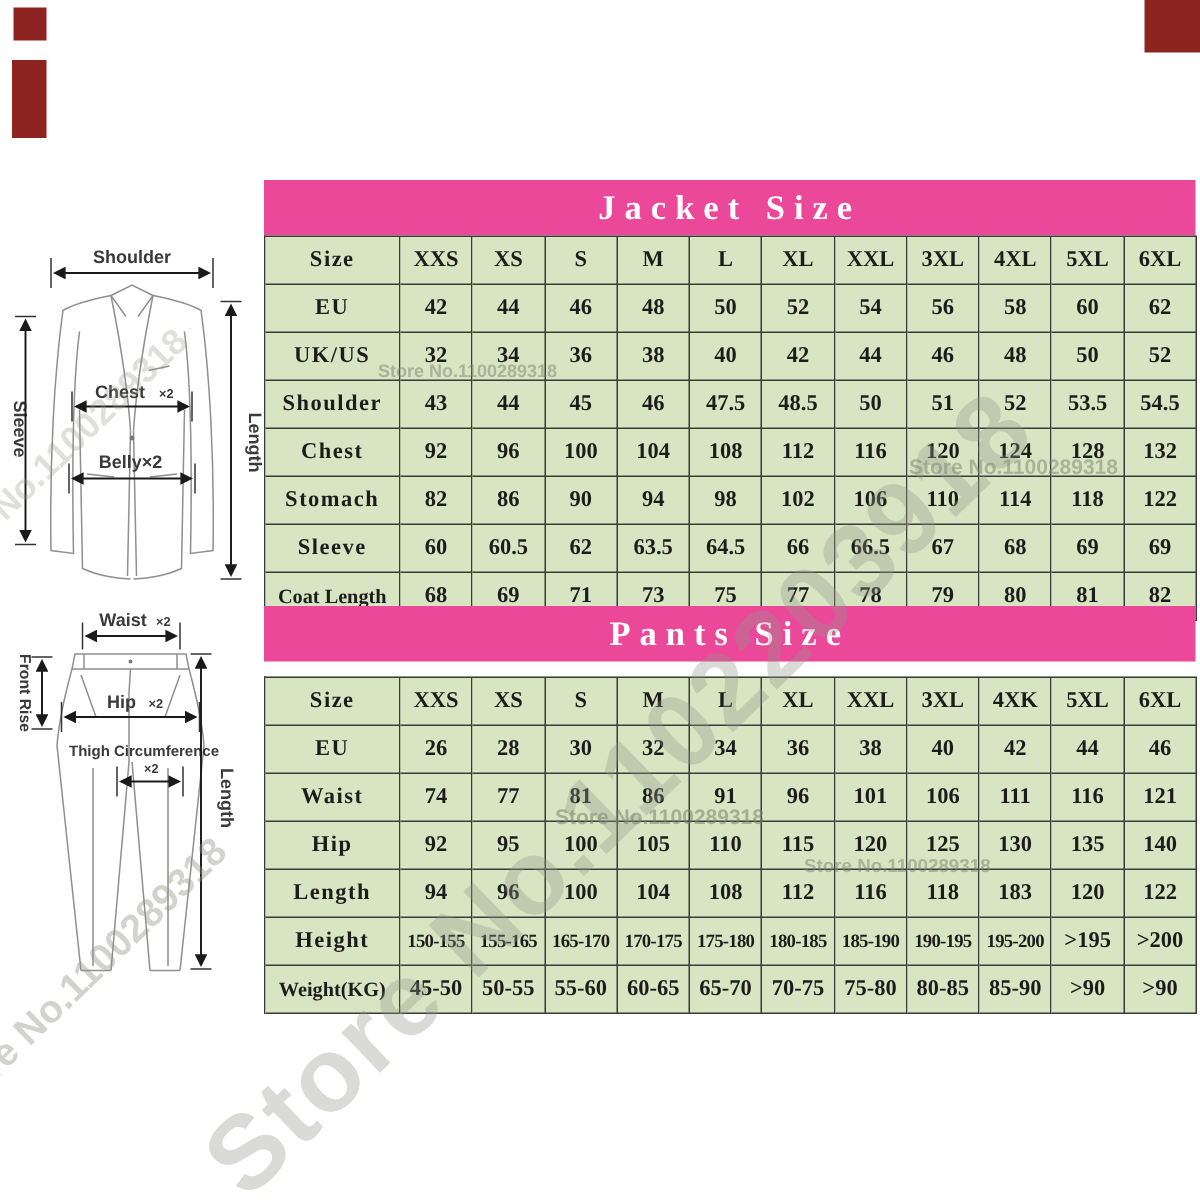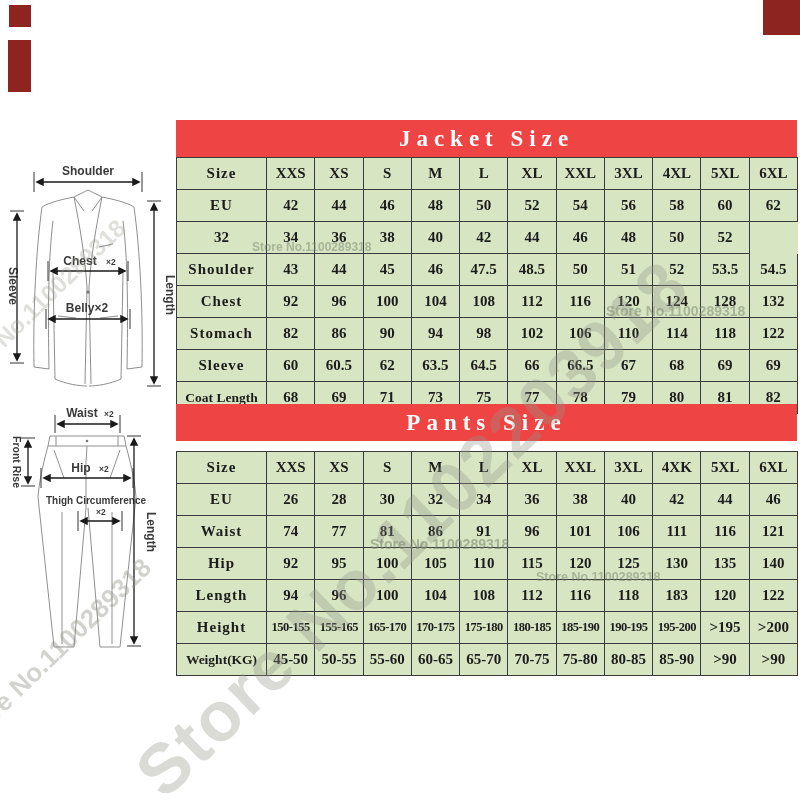--- a/index.html
+++ b/index.html
@@ -1,20 +1,20 @@
 <!DOCTYPE html>
 <html><head>
 <meta charset="utf-8">
 <style>
   html,body{margin:0;padding:0;}
   body{width:800px;height:800px;background:#ffffff;overflow:hidden;position:relative;
        font-family:"Liberation Serif",serif;}
   .abs{position:absolute;}
   
-  .titlebar{position:absolute;left:176px;width:621px;height:37px;background:#ef4444;color:#ffffff;
+  .titlebar{position:absolute;left:176px;width:621px;height:37px;background:#ec4899;color:#ffffff;
             display:flex;align-items:center;justify-content:center;font-size:23px;font-weight:700;
             letter-spacing:6px;font-family:"Liberation Serif",serif;}
   
   .sizetable{position:absolute;left:176px;width:621px;background:#d8e5c2;
              border-top:1px solid #3a3a3a;border-left:1px solid #3a3a3a;}
   .trow{display:grid;grid-template-columns:90px repeat(11,1fr);}
   .tcell{border-right:1px solid #3a3a3a;border-bottom:1px solid #3a3a3a;height:31px;
          display:flex;align-items:center;justify-content:center;
          font-weight:700;font-size:15px;color:#1c1c1c;background:#d8e5c2;}
   .tcell.small{font-size:12.5px;letter-spacing:-0.5px;}
@@ -186,20 +186,21 @@
       <div class="tcell">48</div>
       <div class="tcell">50</div>
       <div class="tcell">52</div>
       <div class="tcell">54</div>
       <div class="tcell">56</div>
       <div class="tcell">58</div>
       <div class="tcell">60</div>
       <div class="tcell">62</div>
     </div>
     <div class="trow">
+      <div class="tcell tlabel">UK/US</div>
       <div class="tcell">32</div>
       <div class="tcell">34</div>
       <div class="tcell">36</div>
       <div class="tcell">38</div>
       <div class="tcell">40</div>
       <div class="tcell">42</div>
       <div class="tcell">44</div>
       <div class="tcell">46</div>
       <div class="tcell">48</div>
       <div class="tcell">50</div>

